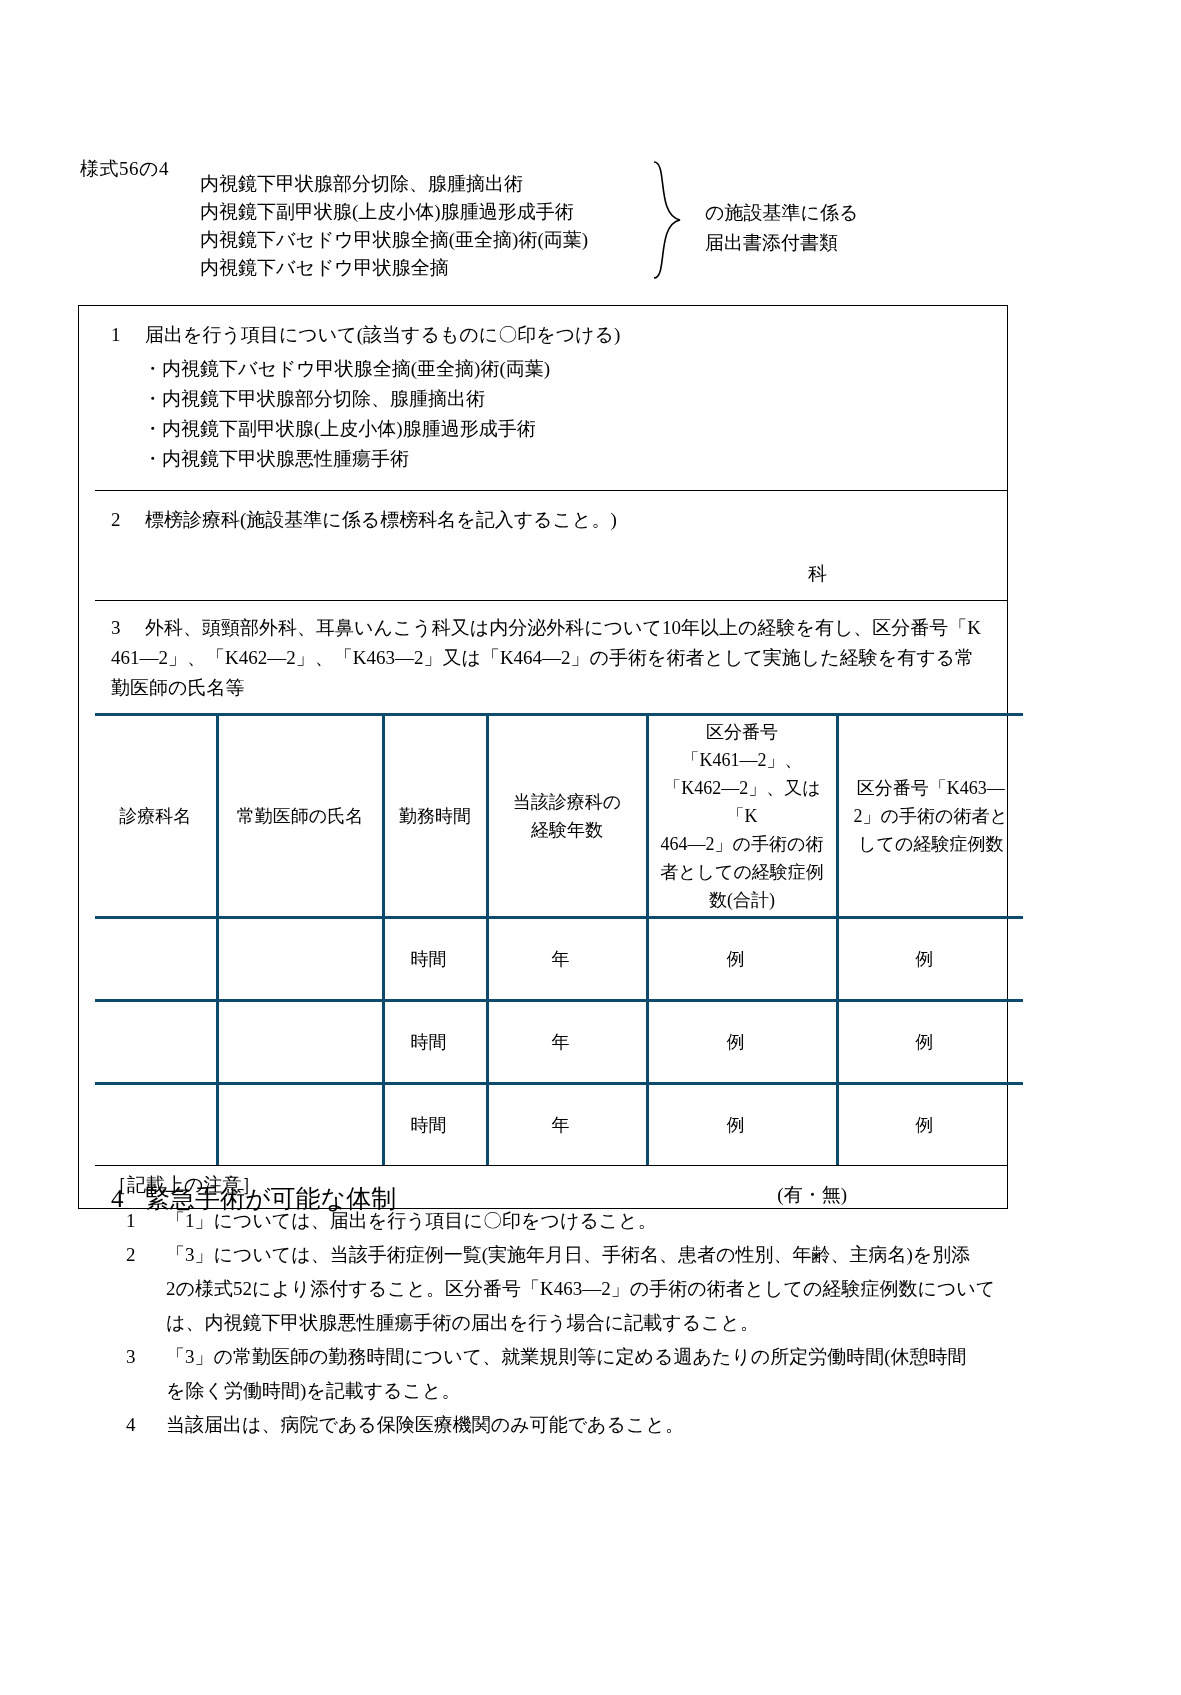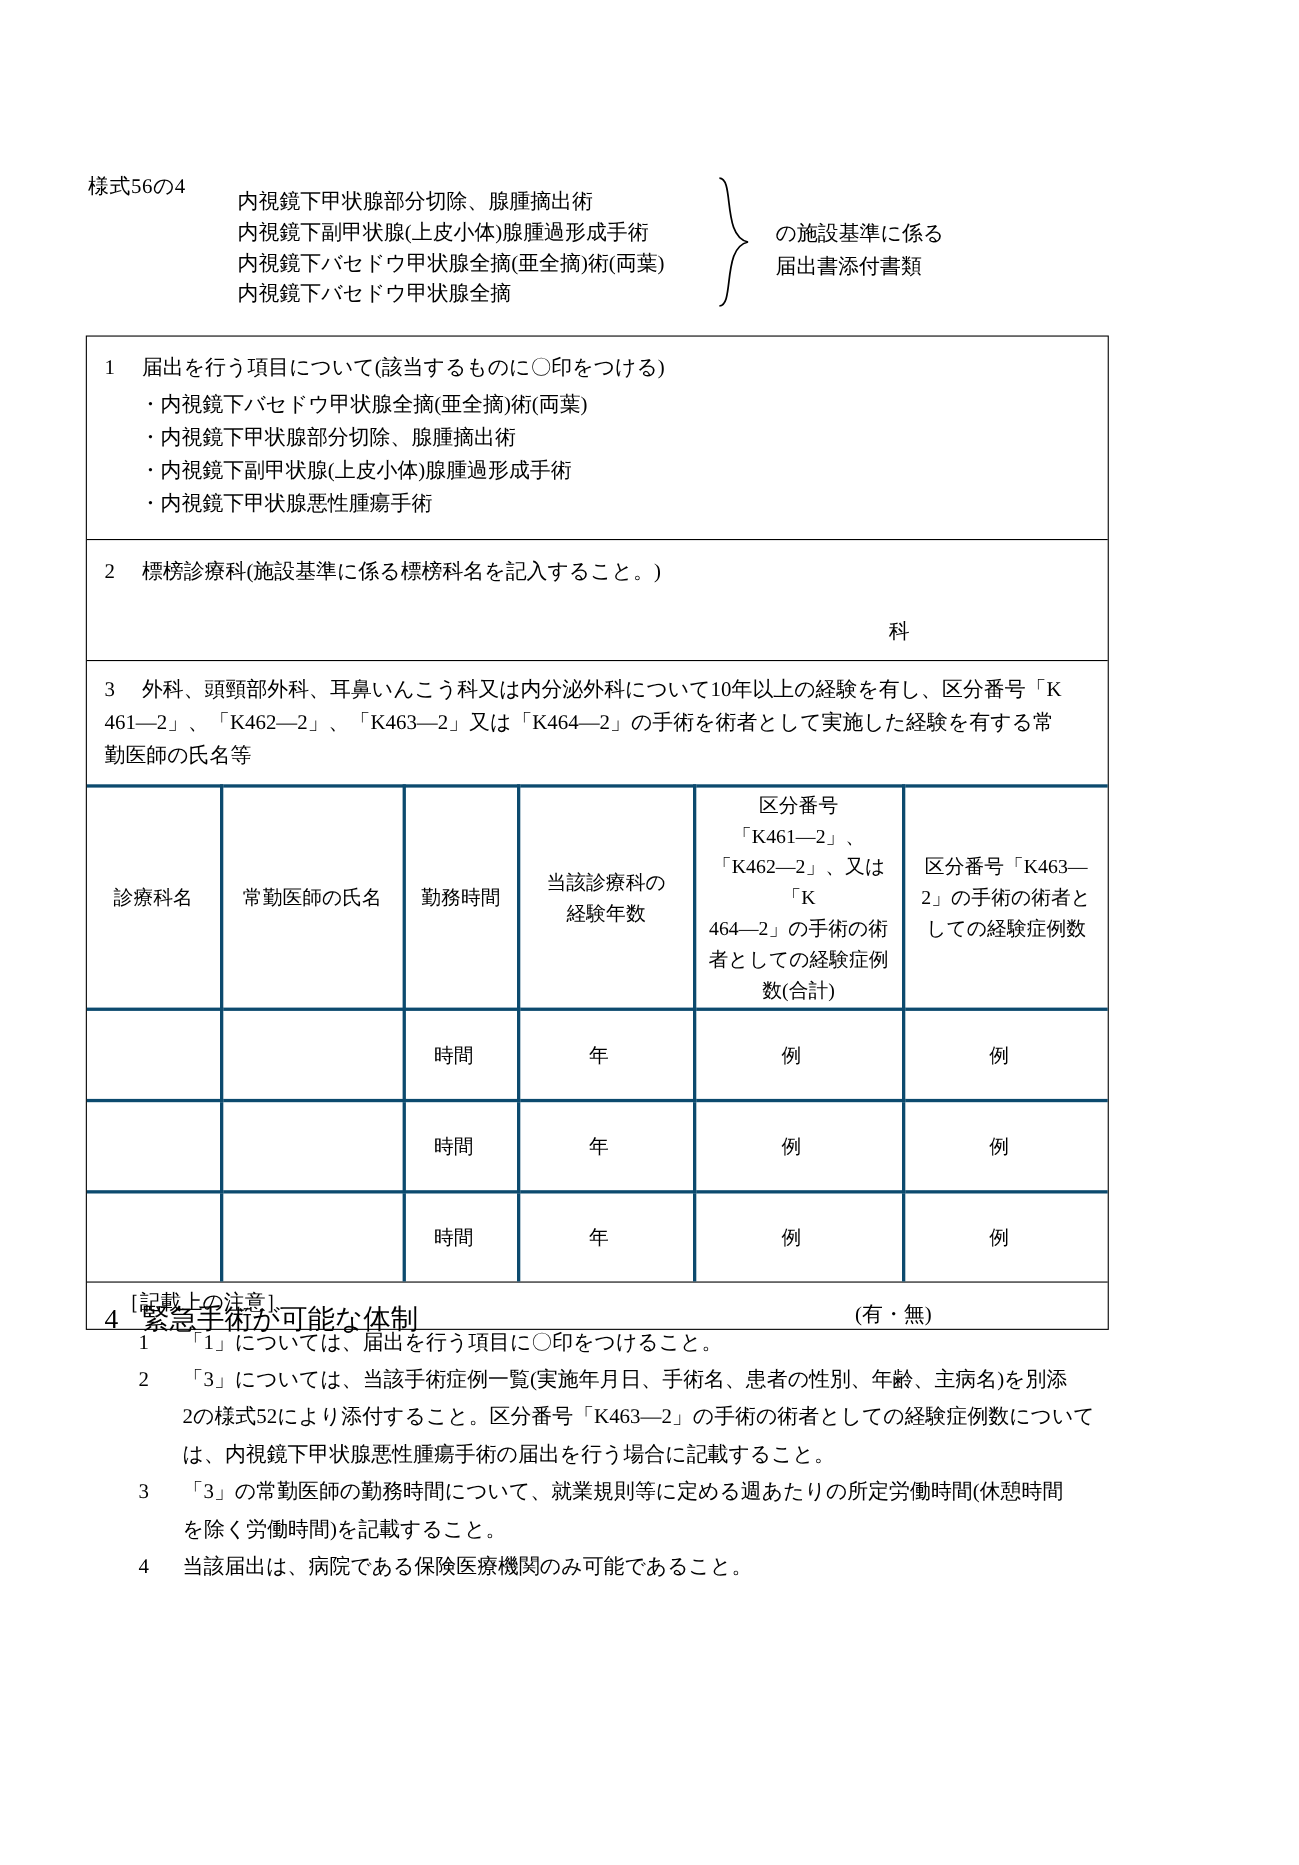--- a/index.html
+++ b/index.html
@@ -25,21 +25,21 @@
   
   .form-code {
     position: absolute;
     left: 80px;
     top: 156px;
     font-size: 19px;
     letter-spacing: 0.5px;
   }
   .title-block {
     position: absolute;
-    left: 216px;
+    left: 200px;
     top: 170px;
     font-size: 19px;
     line-height: 28px;
   }
   .title-line {
     white-space: nowrap;
   }
   .brace {
     position: absolute;
     left: 650px;
@@ -56,20 +56,21 @@
   }
 
   
   .main-box {
     position: absolute;
     left: 78px;
     top: 305px;
     width: 930px;
     border: 1px solid #000;
     box-sizing: border-box;
+    padding-left: 16px;
   }
   .sec {
     border-bottom: 1px solid #000;
     box-sizing: border-box;
   }
   .sec:last-child {
     border-bottom: none;
   }
   .sec-1 {
     padding: 14px 0 16px 0;

